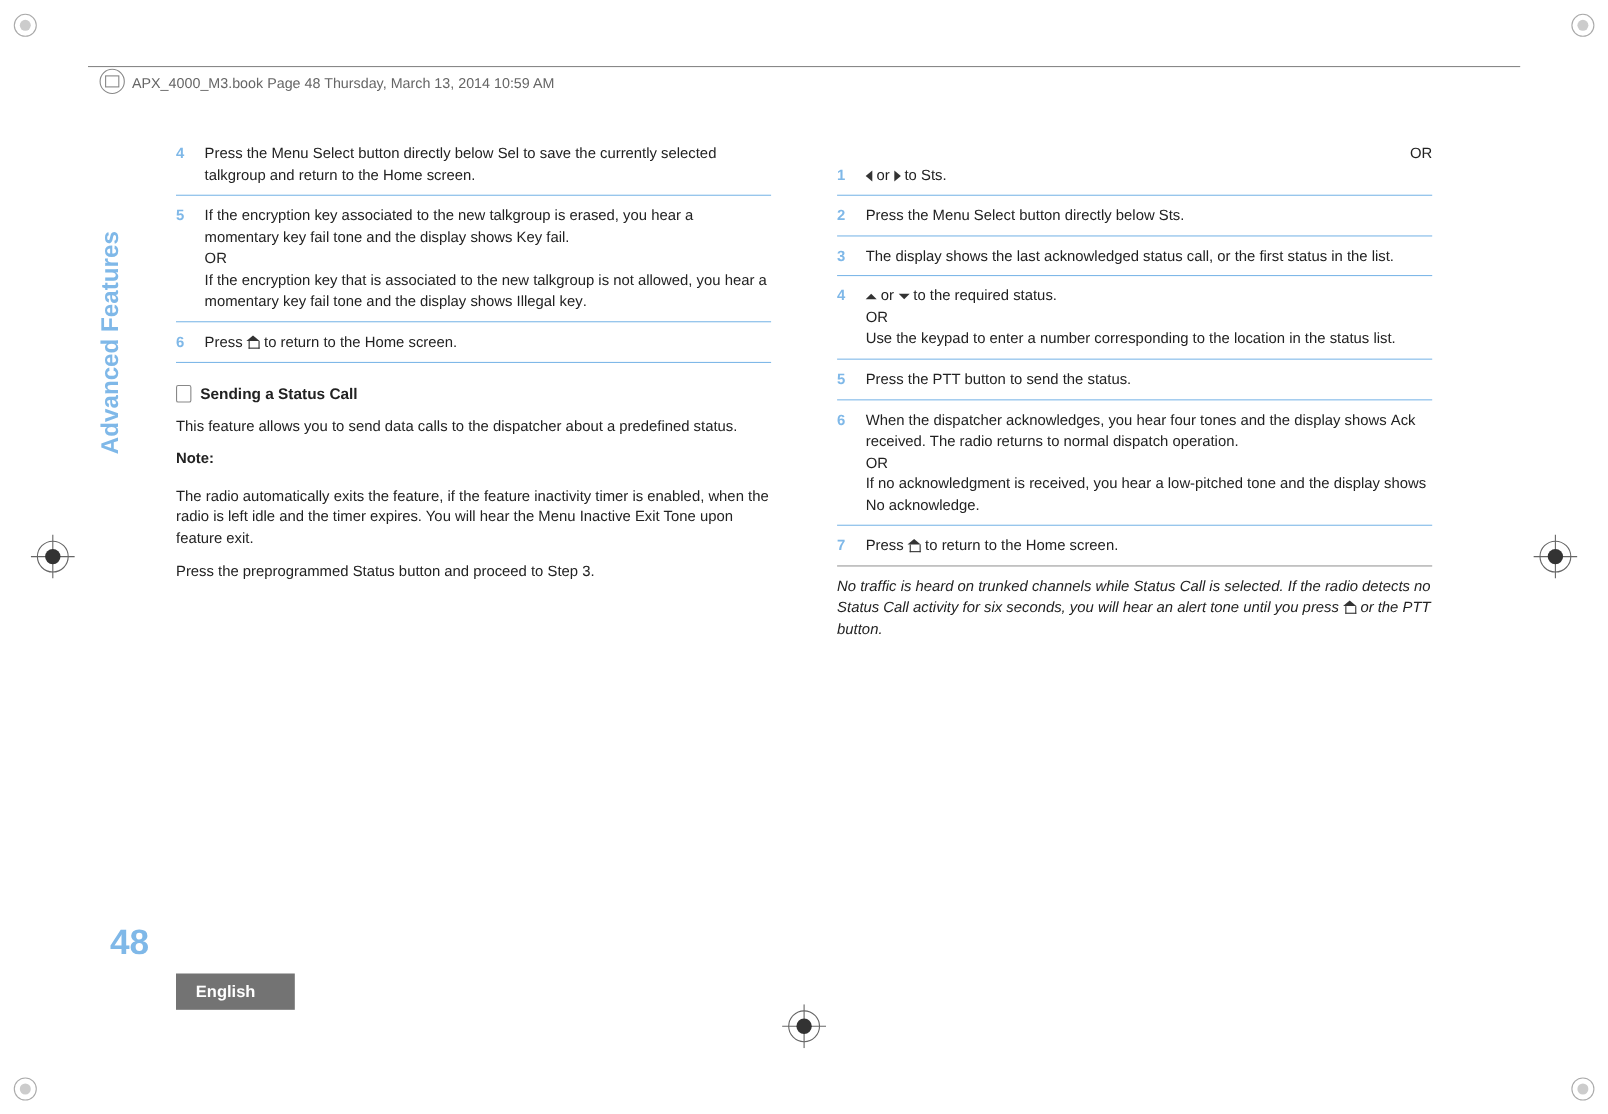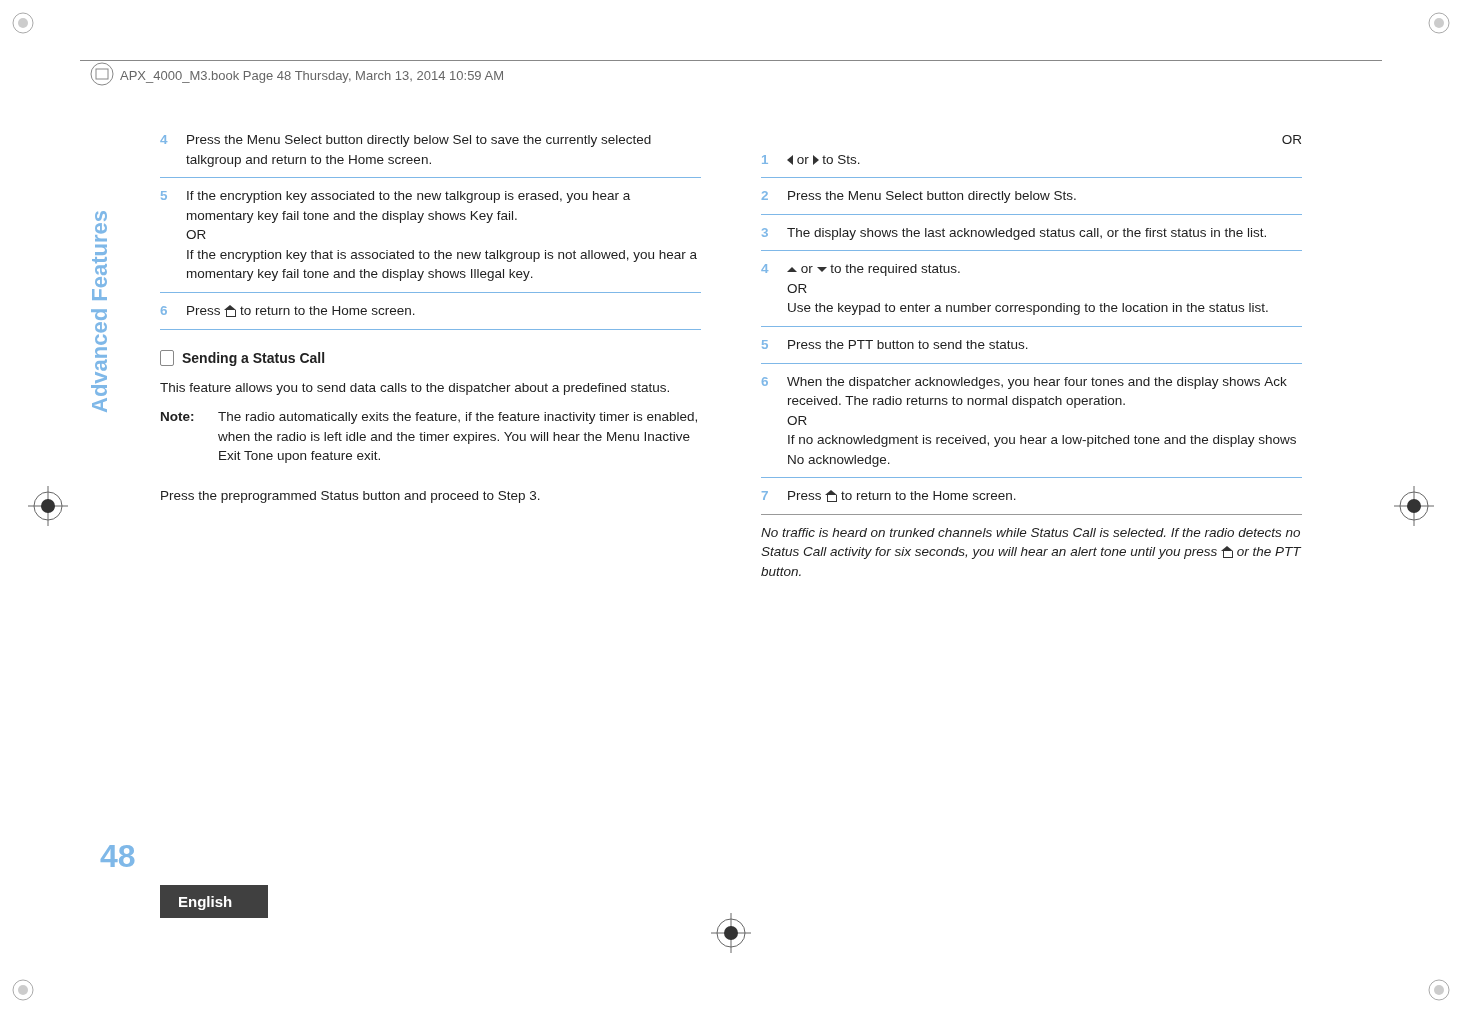--- a/index.html
+++ b/index.html
@@ -77,21 +77,21 @@
       left: 100px;
       bottom: 138px;
       font-size: 32px;
       font-weight: bold;
       color: #7fb8e8;
     }
     .lang-label {
       position: absolute;
       left: 160px;
       bottom: 95px;
-      background: #404040;
+      background: #737373;
       color: #fff;
       padding: 8px 36px 8px 18px;
       font-weight: bold;
       font-size: 15px;
     }
     .step-row {
       display: flex;
       gap: 12px;
       margin-bottom: 6px;
     }
@@ -116,21 +116,21 @@
       border: 1px solid #888;
       border-radius: 2px;
       position: relative;
     }
     .section-title {
       font-weight: bold;
       font-size: 14px;
     }
     .bold { font-weight: normal; text-align: right; }
     .ui-text { font-weight: normal; font-family: Arial, sans-serif; }
-    .note-row { display: flex; gap: 14px; margin-top: 10px; margin-bottom: 20px;}
+    .note-row { display: flex; gap: 14px; margin-top: 10px; margin-bottom: 10px; flex-direction: column;}
     .note-label { font-weight: bold; min-width: 44px; }
     .italic { font-style: italic; }
     .home-icon {
       display: inline-block;
       width: 12px;
       height: 11px;
       position: relative;
       vertical-align: middle;
     }
     .home-icon::before {

